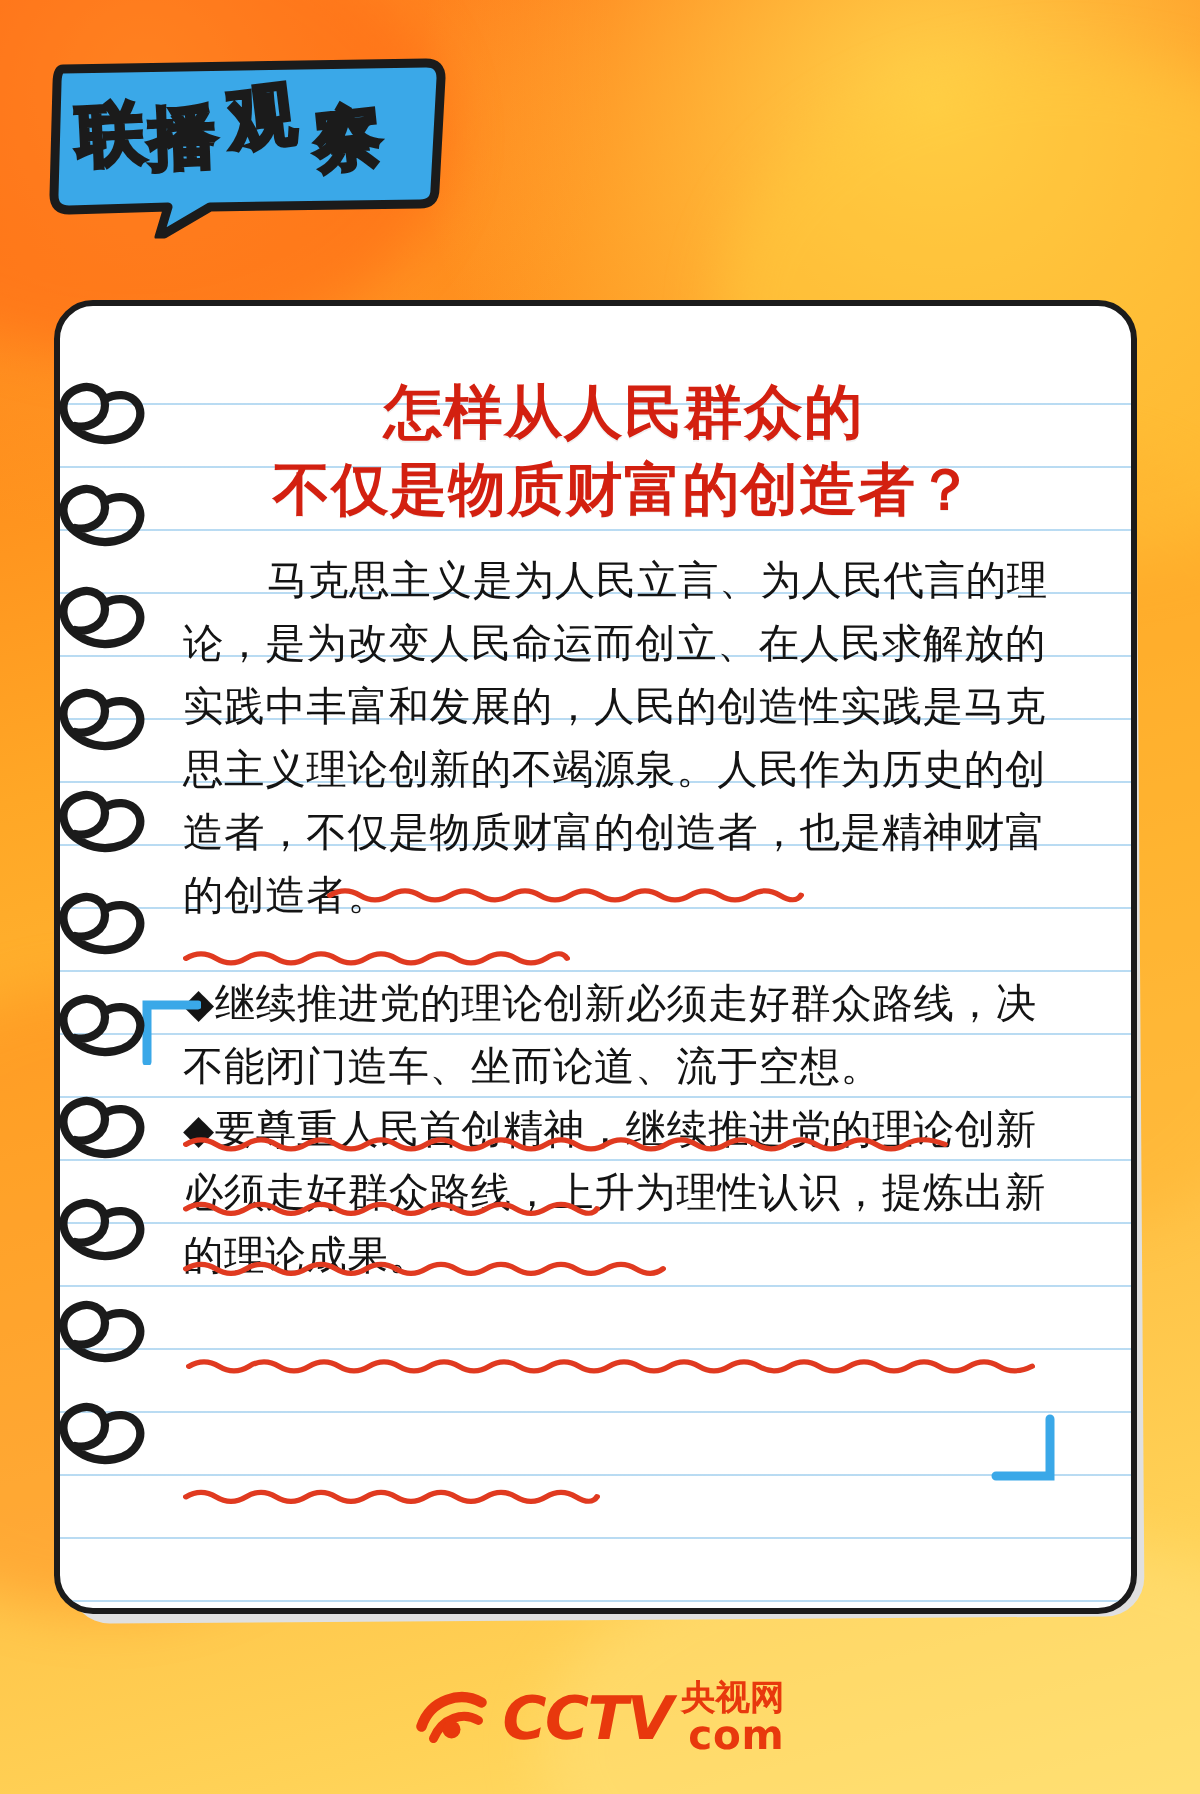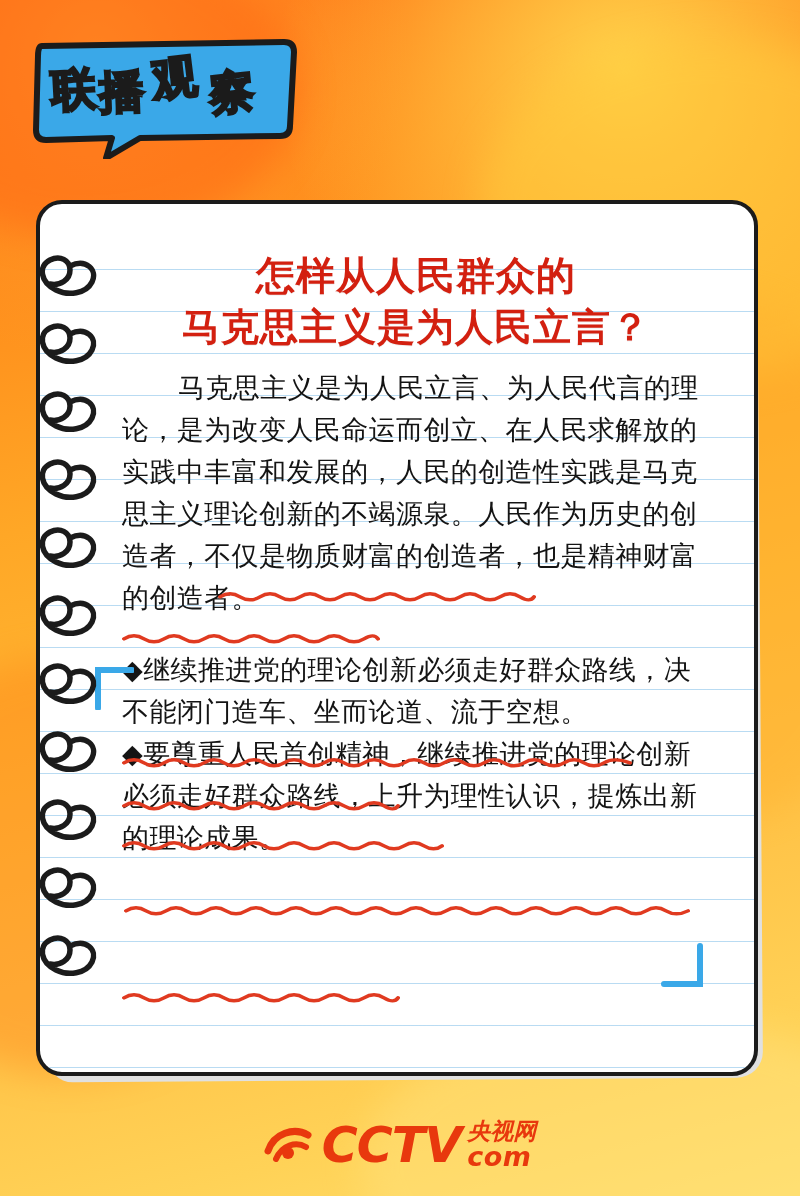--- a/index.html
+++ b/index.html
@@ -168,32 +168,31 @@
   }
   .logo-row {
     display: inline-flex;
     align-items: center;
     gap: 6px;
   }
   .cctv-text {
     font-family: "DejaVu Sans", "Liberation Sans", sans-serif;
     font-weight: bold;
     font-style: italic;
-    font-size: 49px;
+    font-size: 40px;
     color: #e8380d;
     letter-spacing: -1px;
   }
   .cn-text {
     font-family: "DejaVu Sans", "Liberation Sans", sans-serif;
     font-weight: bold;
     font-size: 23px;
     color: #e8380d;
     line-height: 1.05;
-    text-align: left;
-    font-style: italic;
+    text-align: right;
   }
   .com-text {
     font-family: "DejaVu Sans", "Liberation Sans", sans-serif;
     font-weight: bold;
     font-size: 27px;
     color: #e8380d;
     display: block;
     letter-spacing: 0.5px;
   }
 </style>
@@ -225,21 +224,21 @@
 
   <div class="card-shadow"></div>
 
   <div class="card">
     <div class="card-lines"></div>
 
     <div class="card-inner">
 
       <h1 class="title">
         <span class="l1">怎样从人民群众的</span><br>
-        <span class="l2">马克思主义是为人民立言？</span>
+        <span class="l2">不仅是物质财富的创造者？</span>
       </h1>
 
       <p class="para">马克思主义是为人民立言、为人民代言的理论，是为改变人民命运而创立、在人民求解放的实践中丰富和发展的，人民的创造性实践是马克思主义理论创新的不竭源泉。人民作为历史的创造者，不仅是物质财富的创造者，也是精神财富的创造者。</p>
 
       <div class="bullets">
         <p class="bullet">◆继续推进党的理论创新必须走好群众路线，决不能闭门造车、坐而论道、流于空想。</p>
         <p class="bullet">◆要尊重人民首创精神，继续推进党的理论创新必须走好群众路线，上升为理性认识，提炼出新的理论成果。</p>
       </div>
     </div>
 

